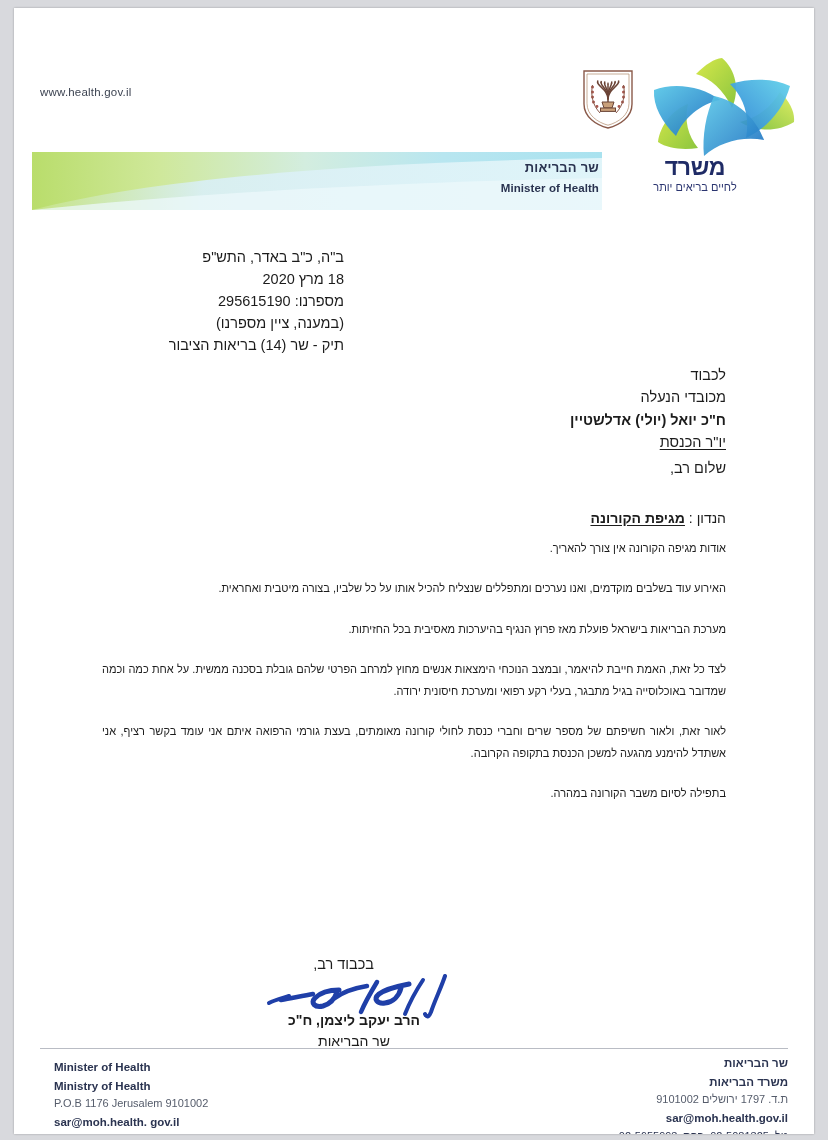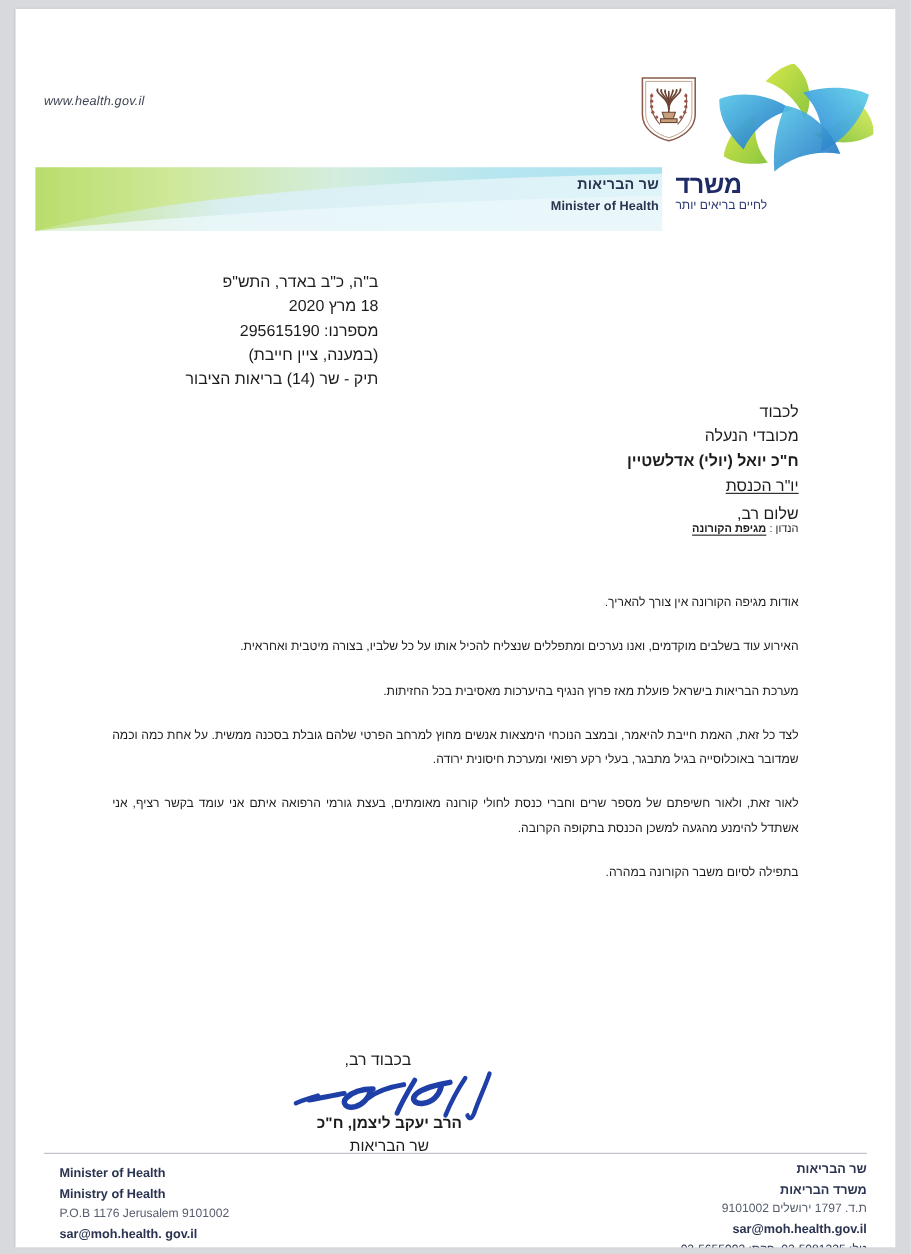--- a/index.html
+++ b/index.html
@@ -27,45 +27,44 @@
   }
 
   
   .site-url {
     position: absolute;
     left: 26px;
     top: 78px;
     font-size: 11.5px;
     color: #3d4452;
     letter-spacing: 0.2px;
-    font-style: italic;
   }
 
   .emblem {
     position: absolute;
     left: 566px;
     top: 60px;
     width: 56px;
     height: 62px;
   }
 
   .logo-mark {
     position: absolute;
     left: 630px;
     top: 48px;
     width: 160px;
     height: 110px;
   }
 
   .logo-text {
     position: absolute;
-    left: 600px;
+    left: 588px;
     top: 148px;
     width: 186px;
-    text-align: left;
+    text-align: center;
     direction: rtl;
     color: #1f2b66;
   }
   .logo-text .l1 {
     font-size: 23px;
     font-weight: bold;
     line-height: 1.02;
     letter-spacing: -0.3px;
   }
   .logo-text .l2 {
@@ -143,22 +142,22 @@
   .greeting {
     position: absolute;
     right: 88px;
     top: 452px;
     font-size: 14.5px;
   }
 
   .subject {
     position: absolute;
     right: 88px;
-    top: 468px;
-    font-size: 10px;
+    top: 502px;
+    font-size: 14px;
   }
   .subject .topic {
     font-weight: bold;
     text-decoration: underline;
     text-underline-offset: 2px;
   }
 
   .paras {
     position: absolute;
     right: 88px;
@@ -343,21 +342,21 @@
     <div class="he">שר הבריאות</div>
     <div class="en">Minister of Health</div>
   </div>
 
   <div class="doc">
 
     <div class="meta">
       <div>ב"ה, כ"ב באדר, התש"פ</div>
       <div>18 מרץ 2020</div>
       <div>מספרנו: 295615190</div>
-      <div>(במענה, ציין חייבת)</div>
+      <div>(במענה, ציין מספרנו)</div>
       <div>תיק - שר (14) בריאות הציבור</div>
     </div>
 
     <div class="addressee">
       <div>לכבוד</div>
       <div>מכובדי הנעלה</div>
       <div class="bold">ח"כ יואל (יולי) אדלשטיין</div>
       <div class="under">יו"ר הכנסת</div>
     </div>
 

